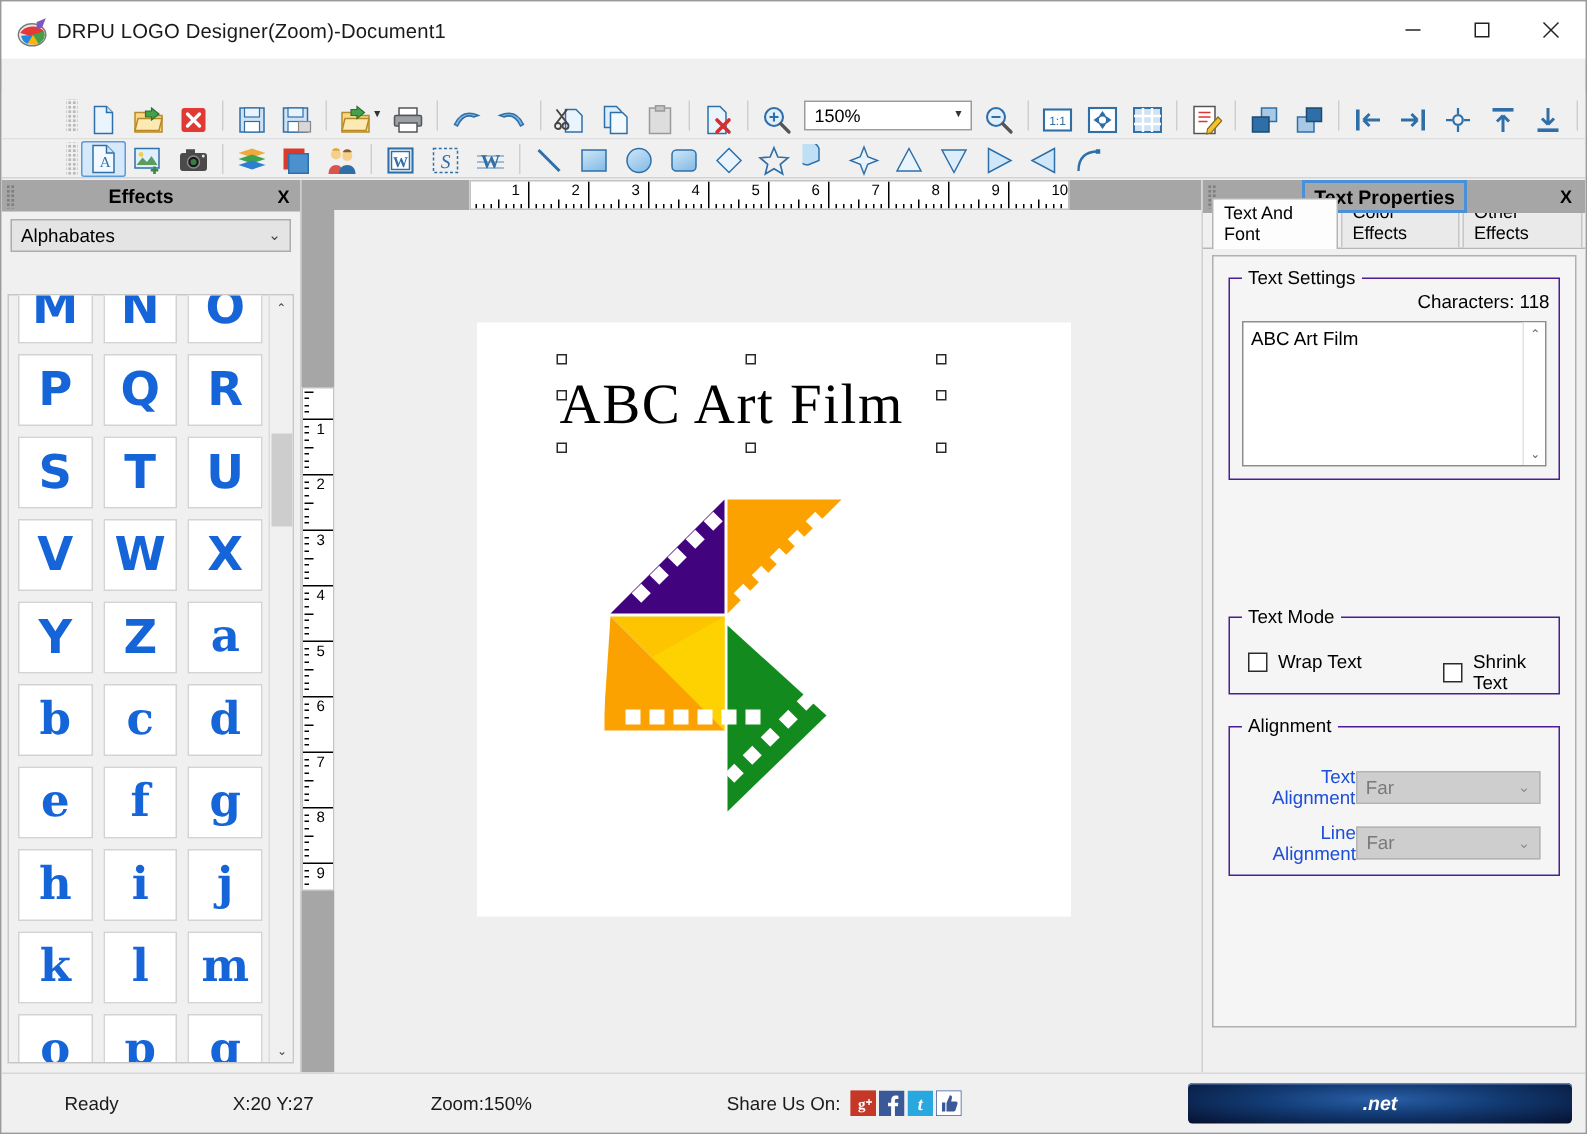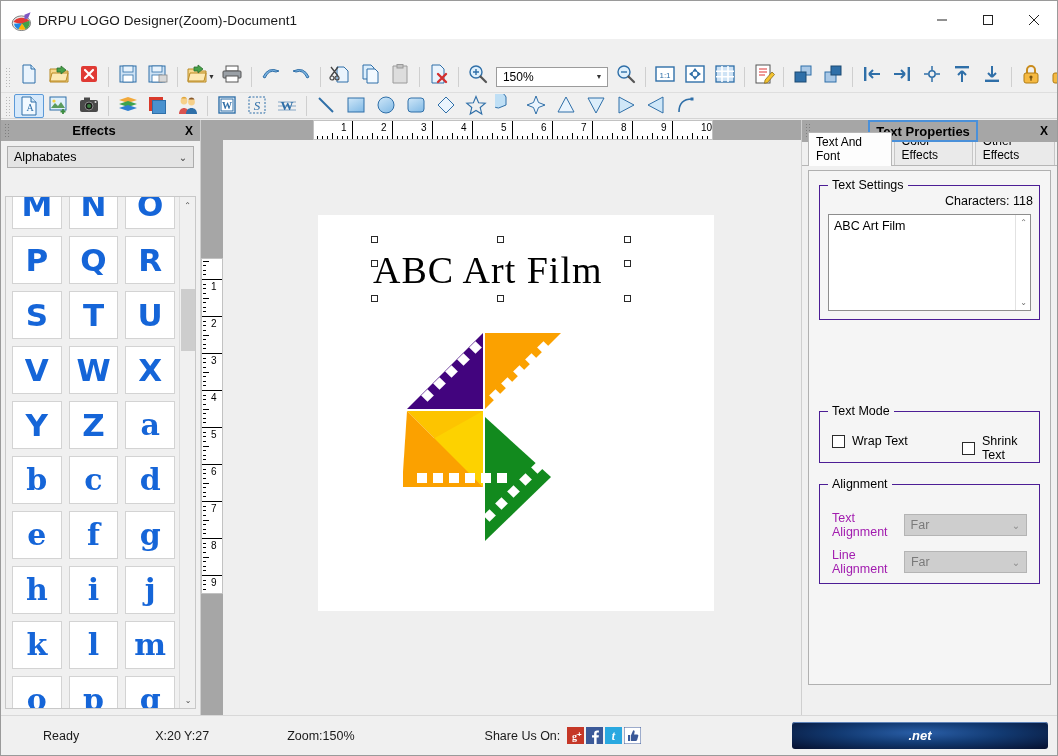--- a/index.html
+++ b/index.html
@@ -51,32 +51,33 @@
   .menu-item {
     padding: 3px 9px; font-size: 12.5px; color: #101010;
   }
 
   
   .toolbar {
     position: absolute; left: 0; width: 1056px; height: 32px;
     background: #f0f0f0;
     display: flex; align-items: center;
     border-bottom: 1px solid #dedede;
+    padding-left: 40px;
   }
   #toolbar1 { top: 60px; }
   #toolbar2 { top: 92px; height: 26px; border-bottom: 1px solid #d4d4d4;}
   .grip {
     width: 8px; height: 22px; margin: 0 2px 0 3px; flex: none;
     background-image: radial-gradient(#b8b8b8 40%, transparent 41%);
     background-size: 3px 3px;
     background-position: 1px 1px;
   }
   .tb-btn {
     width: 30px; height: 28px; flex: none;
-    display: flex; align-items: flex-start; justify-content: center;
+    display: flex; align-items: flex-end; justify-content: center;
     position: relative;
   }
   #toolbar2 .tb-btn { height: 24px; width: 30px; }
   .tb-btn.sel { background: #d6e9fb; border: 1px solid #5c9ad8; border-radius: 2px; }
   .tb-sep {
     width: 1px; height: 20px; background: #cfcfcf; margin: 0 4px; flex: none;
   }
   .zoom-combo {
     width: 112px; height: 20px; background: #fff;
     border: 1px solid #9b9b9b; margin: 0 3px;
@@ -297,21 +298,21 @@
     font-size: 12.5px; color: #000;
   }
   .chkbox {
     width: 13px; height: 13px; border: 1px solid #2b2b2b; background: #fff;
     margin-right: 7px; flex: none;
   }
   #gs-align { left: 10px; top: 313px; right: 10px; height: 100px; }
   .alignrow {
     position: absolute; left: 12px; right: 12px; display: flex; align-items: center;
   }
-  .alignrow .lbl { font-size: 12.5px; color: #a21caf; }
+  .alignrow .lbl { font-size: 12.5px; color: #1d4ed8; text-align: right; }
   .align-combo {
     margin-left: auto; width: 140px; height: 22px;
     background: #cecece; border: 1px solid #b4b4b4;
     display: flex; align-items: center; font-size: 12.5px; color: #7a7a7a;
   }
   .align-combo .val { padding-left: 6px; flex: 1; }
   .align-combo .chev { width: 20px; text-align: center; font-size: 10px; color: #8e8e8e; }
 
   
   #statusbar {

